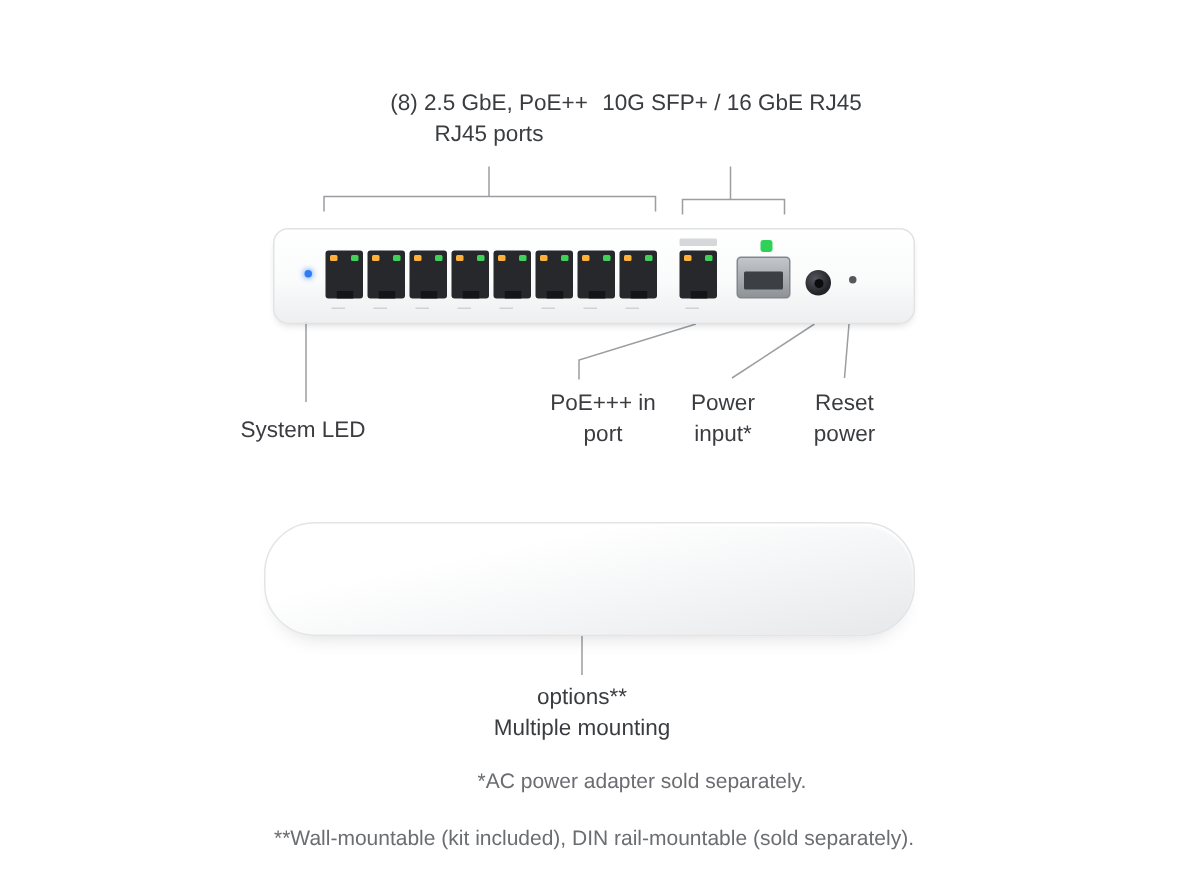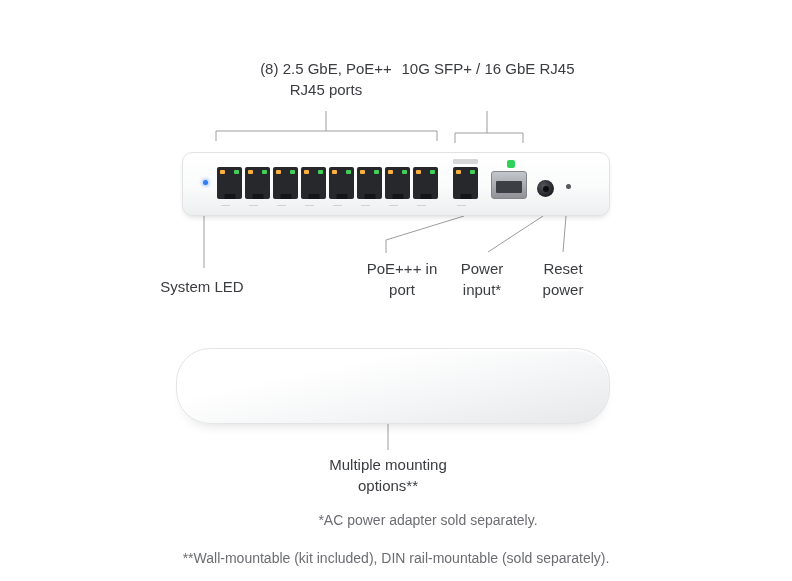--- a/index.html
+++ b/index.html
@@ -156,20 +156,20 @@
   </div>
 
   <div class="callout callout-reset">
     <div>Reset</div>
     <div>power</div>
   </div>
 
   <div class="device-top"></div>
 
   <div class="callout callout-mounting">
+    <div>options**</div>
     <div>Multiple mounting</div>
-    <div>options**</div>
   </div>
 
   <div class="footnote f1">*AC power adapter sold separately.</div>
   <div class="footnote f2">**Wall-mountable (kit included), DIN rail-mountable (sold separately).</div>
 
 </div>
 
 </body></html>

